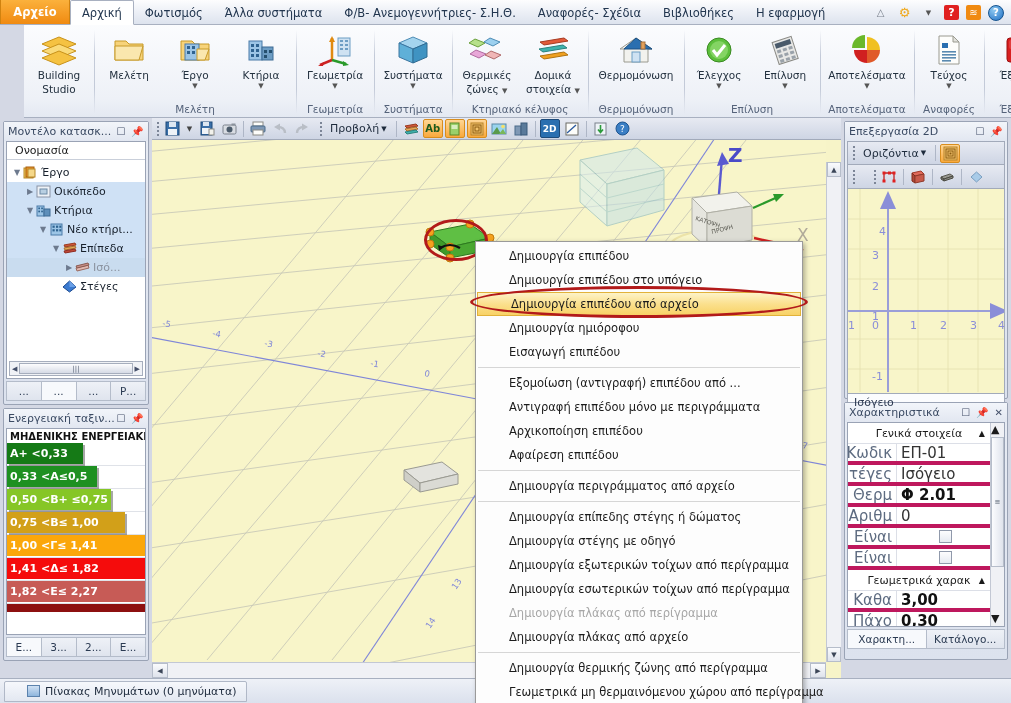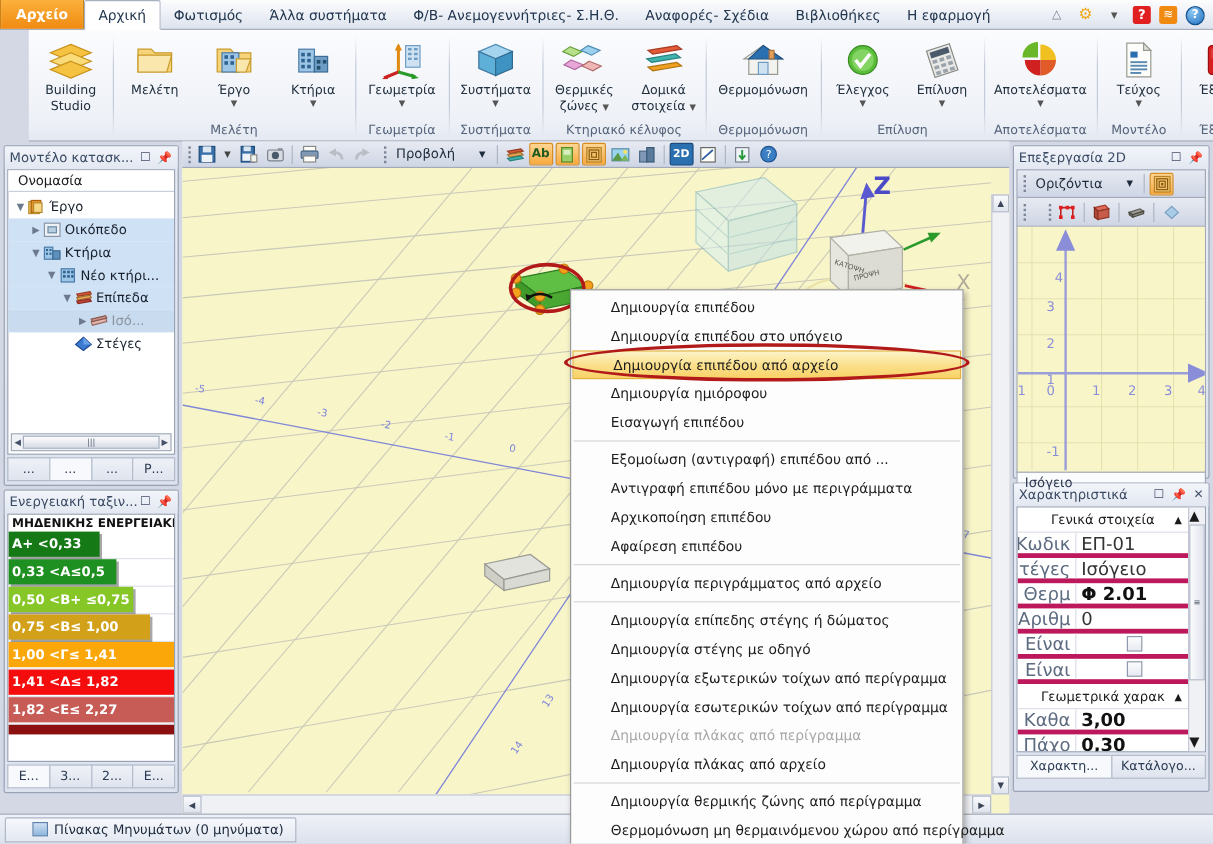--- a/index.html
+++ b/index.html
@@ -120,21 +120,21 @@
   .center { position:absolute; left:152px; top:118px; right:170px; bottom:25px; background:#e8eaf0;}
   .vptool {
     height:22px; background:linear-gradient(to bottom,#e7eaf2,#ced5e4);
     border-bottom:1px solid #a2aaba; display:flex; align-items:center; padding-left:3px; gap:2px;
   }
   .grip { width:5px; height:16px; display:flex; flex-direction:column; justify-content:center; align-items:center; gap:2px;}
   .grip i{ width:2px;height:2px;background:#7c8597;display:block;}
   .tbtn { width:20px;height:19px; display:flex;align-items:center;justify-content:center; border:1px solid transparent; border-radius:2px; font-size:11px; cursor:default;}
   .tbtn.on { background:linear-gradient(to bottom,#ffd694,#f9a93c); border:1px solid #d88d1e;}
   .tsep { width:1px;height:16px;background:#aeb6c6;margin:0 2px;}
-  .tdrop { display:flex;align-items:center;gap:20px;padding:0 5px;height:19px;font-size:11px;color:#1e2b3c;cursor:default;}
+  .tdrop { display:flex;align-items:center;gap:2px;padding:0 5px;height:19px;font-size:11px;color:#1e2b3c;cursor:default;}
   .vp {
     position:absolute; left:0; right:0; top:22px; bottom:0;
     background:#f7f4c8; overflow:hidden;
   }
   .vp-inner{ position:absolute; inset:0; right:15px; bottom:16px; background:#f8f5c9; overflow:hidden;}
   .vscroll{ position:absolute; right:0; top:22px; bottom:16px; width:15px;
     background:#f0f1f5; border-left:1px solid #c3c8d4; display:flex;flex-direction:column;}
   .vscroll .vb{ height:15px; background:linear-gradient(to bottom,#fafbfd,#dfe3ec); border:1px solid #b6bdca; display:flex;align-items:center;justify-content:center;font-size:7px;color:#3c4658;}
   .hscroll2{ position:absolute; left:0; right:15px; bottom:0; height:16px;
     background:#f0f1f5; border-top:1px solid #c3c8d4; display:flex; align-items:center;}
@@ -452,21 +452,21 @@
                   <rect x="8" y="20" width="14" height="1.6"></rect>
                   <rect x="8" y="23" width="14" height="1.6"></rect>
                   <rect x="8" y="26" width="9" height="1.6"></rect>
                 </g>
             </svg>
           </span>
           <span class="lbl">Τεύχος</span>
           <span class="arw">▼</span>
         </div>
       </div>
-      <div class="rgroup-label">Μοντέλο</div>
+      <div class="rgroup-label">Αναφορές</div>
     </div>
 
     <div class="rgroup">
       <div class="rgroup-items">
         <div class="rbtn">
           <span class="glyph">
             <svg class="svgico" width="32" height="32" viewBox="0 0 32 32">
               <rect x="4" y="4" width="24" height="24" rx="3" fill="#d81f1f" stroke="#9a1010"></rect>
               <rect x="6" y="6" width="20" height="9" rx="2" fill="#e85050" opacity=".6"></rect>
               <path d="M11 11l10 10M21 11l-10 10" stroke="#fff" stroke-width="3.2"></path>
@@ -1081,21 +1081,21 @@
     <div class="mi">Δημιουργία περιγράμματος από αρχείο</div>
     <div class="msep"></div>
     <div class="mi">Δημιουργία επίπεδης στέγης ή δώματος</div>
     <div class="mi">Δημιουργία στέγης με οδηγό</div>
     <div class="mi">Δημιουργία εξωτερικών τοίχων από περίγραμμα</div>
     <div class="mi">Δημιουργία εσωτερικών τοίχων από περίγραμμα</div>
     <div class="mi disabled">Δημιουργία πλάκας από περίγραμμα</div>
     <div class="mi">Δημιουργία πλάκας από αρχείο</div>
     <div class="msep"></div>
     <div class="mi">Δημιουργία θερμικής ζώνης από περίγραμμα</div>
-    <div class="mi">Θερμομόνωση μη θερμαινόμενου χώρου από περίγραμμα</div>
+    <div class="mi">Γεωμετρικά μη θερμαινόμενου χώρου από περίγραμμα</div>
 
   </div>
 
   <div class="hl-ellipse"></div>
   <div class="sel-ellipse"></div>
 
   <div class="statusbar">
     <div class="sb-tab">
       <span class="sb-ic"></span>
       <span>Πίνακας Μηνυμάτων (0 μηνύματα)</span>

